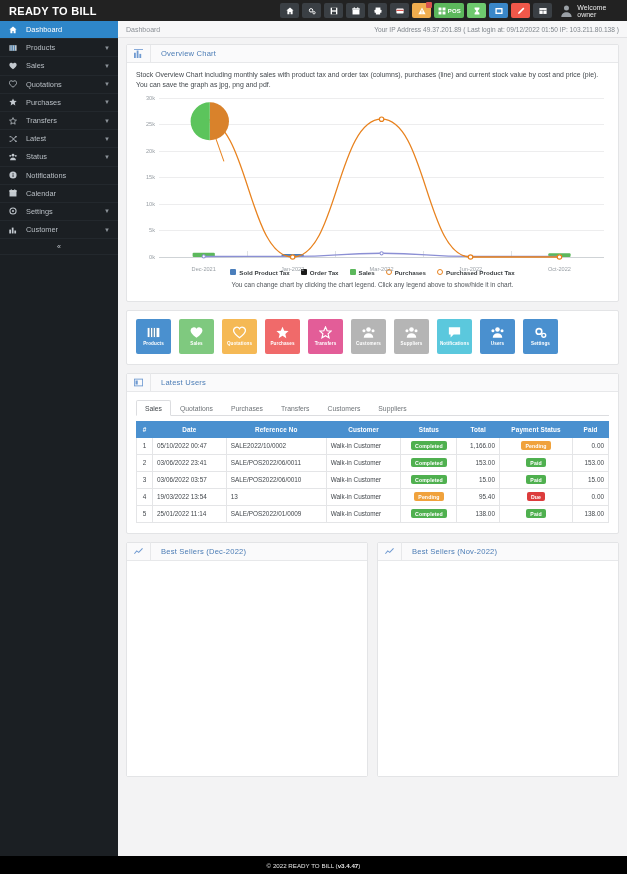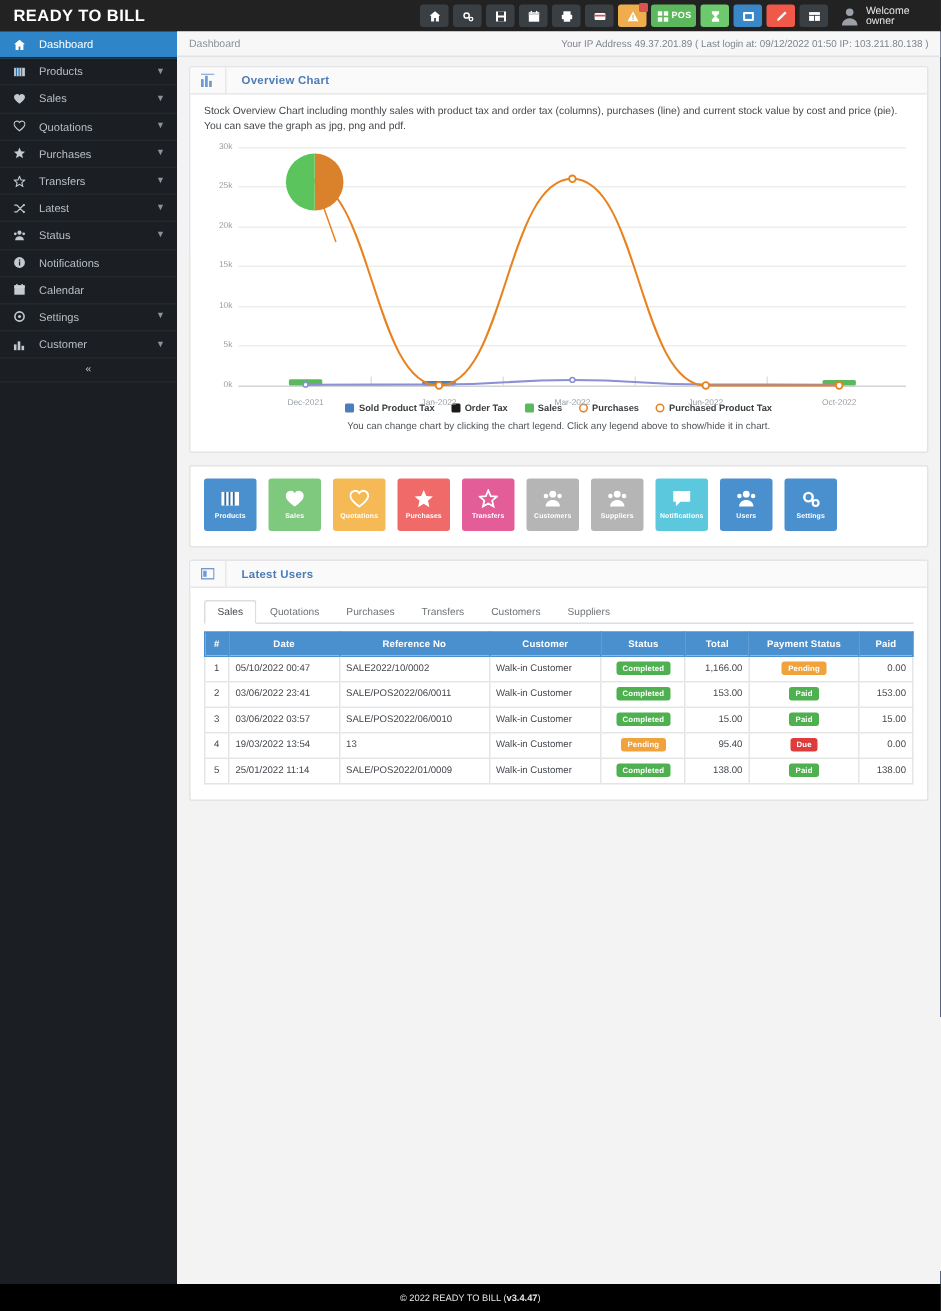--- a/index.html
+++ b/index.html
@@ -30,21 +30,21 @@
   .tibtn.c-dark   { background:#3a3f44; }
   .badge-dot {
     position:absolute; top:-1px; right:-1px; width:6px; height:6px;
     background:#d9534f; border-radius:1px;
   }
   .userbox { display:flex; align-items:center; gap:4px; margin-left:8px; }
   .avatar-ic { width:13px; height:14px; display:block; }
   .welcome { color:#e8e8e8; font-size:7px; }
 
   
-  .bodywrap { flex:1 1 auto; display:flex; min-height:0; background:#1d4ed8;justify-content:center; }
+  .bodywrap { flex:1 1 auto; display:flex; min-height:0; background:#86efac;justify-content:center; }
 
   
   .sidebar { width:118px; background:#1b1f23; flex:0 0 118px; display:flex; flex-direction:column; }
   .navitem {
     height:18.2px; display:flex; align-items:center;
     color:#b9bfc5; font-size:7.4px; position:relative;
     border-bottom:1px solid #23282d;
   }
   .navitem.active { background:#2e86c9; color:#fff; }
   .nav-ic { width:26px; display:flex; align-items:center; justify-content:center; flex:0 0 26px; }
@@ -70,21 +70,21 @@
   .panel { background:#fff; border:1px solid #e3e4e6; border-radius:2px; margin-bottom:8px; }
   .panel-head {
     height:18px; display:flex; align-items:center;
     border-bottom:1px solid #e7e8ea; background:#fafafb;
   }
   .ph-icon {
     width:24px; flex:0 0 24px; display:flex; align-items:center; justify-content:center;
     color:#6f9ad1; border-right:1px solid #e7e8ea; height:18px;
   }
   .ph-icon svg { display:block; }
-  .ph-title { font-size:7.6px; font-weight:bold; color:#4b7cb5; padding-left:10px; letter-spacing:0.2px; }
+  .ph-title { font-size:7.6px; font-weight:normal; color:#4b7cb5; padding-left:10px; letter-spacing:0.2px; }
 
   .panel-desc { font-size:6.9px; color:#43484d; line-height:1.5; padding:7px 9px 5px 9px; }
 
   
   .chart-area { padding:2px 8px 4px 8px; position:relative; height:205px; }
   .plot { position:relative; width:100%; height:165px; }
   .ylabel {
     position:absolute; left:0; width:20px; text-align:right;
     font-size:5.6px; color:#9aa0a6; transform:translateY(-50%);
   }
@@ -647,20 +647,44 @@
                     <td class="c-center"><span class="pill p-green">Completed</span></td>
                     <td class="c-right">138.00</td>
                     <td class="c-center"><span class="pill p-green">Paid</span></td>
                     <td class="c-right">138.00</td>
                   </tr>
                 </tbody>
             </table>
           </div>
         </div>
 
+        <div class="bs-row" id="bsrow">
+            <div class="panel bs-panel">
+              <div class="panel-head">
+       <div class="ph-icon">
+         <svg width="9" height="9" viewBox="0 0 12 12">
+                    <path d="M0.5 9 3.6 5.2 6.3 7.2 11.4 1.8" stroke="#6f9ad1" stroke-width="1.4" fill="none"></path>
+                  </svg>
+       </div>
+       <div class="ph-title">Best Sellers (Dec-2022)</div>
+     </div>
+     <div class="bs-body"></div>
+            </div>
+            <div class="panel bs-panel">
+              <div class="panel-head">
+       <div class="ph-icon">
+         <svg width="9" height="9" viewBox="0 0 12 12">
+                    <path d="M0.5 9 3.6 5.2 6.3 7.2 11.4 1.8" stroke="#6f9ad1" stroke-width="1.4" fill="none"></path>
+                  </svg>
+       </div>
+       <div class="ph-title">Best Sellers (Nov-2022)</div>
+     </div>
+     <div class="bs-body"></div>
+            </div>
+          </div>
 
       </div>
     </div>
   </div>
 
   <div class="footer">
     <div class="foot-text">
       <span>© 2022 READY TO BILL (</span><b>v3.4.47</b><span>)</span>
     </div>
   </div>

